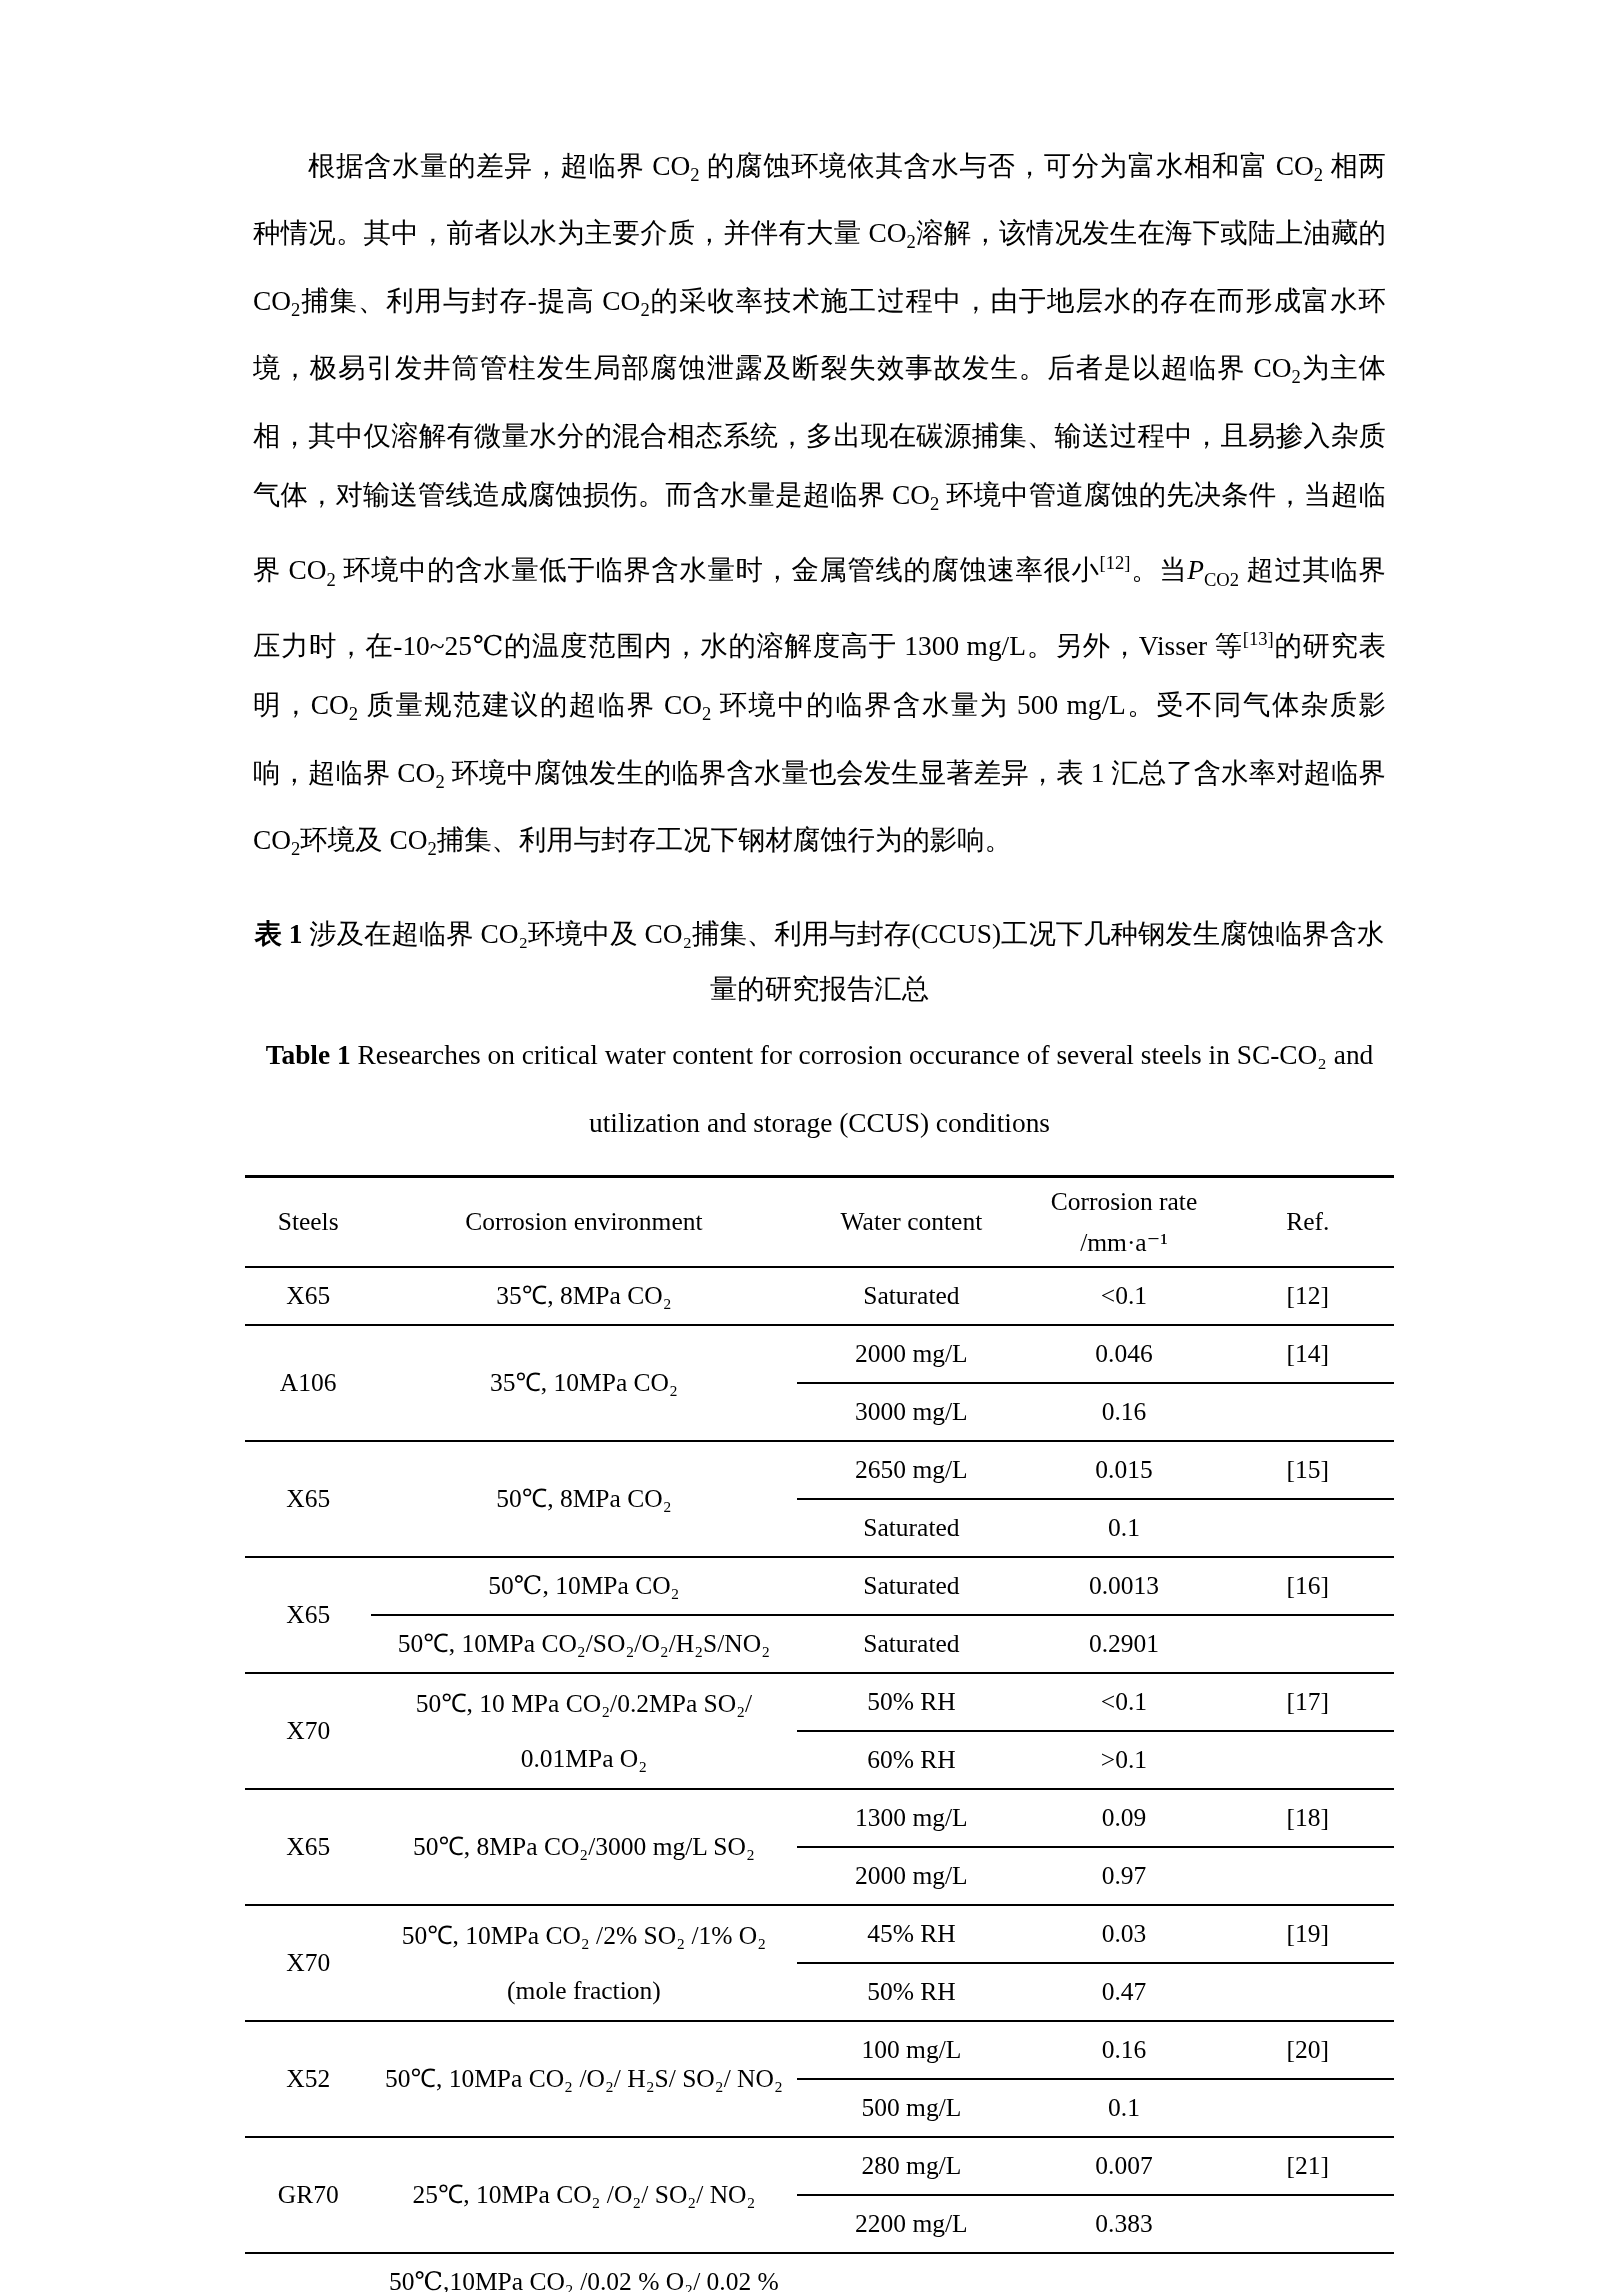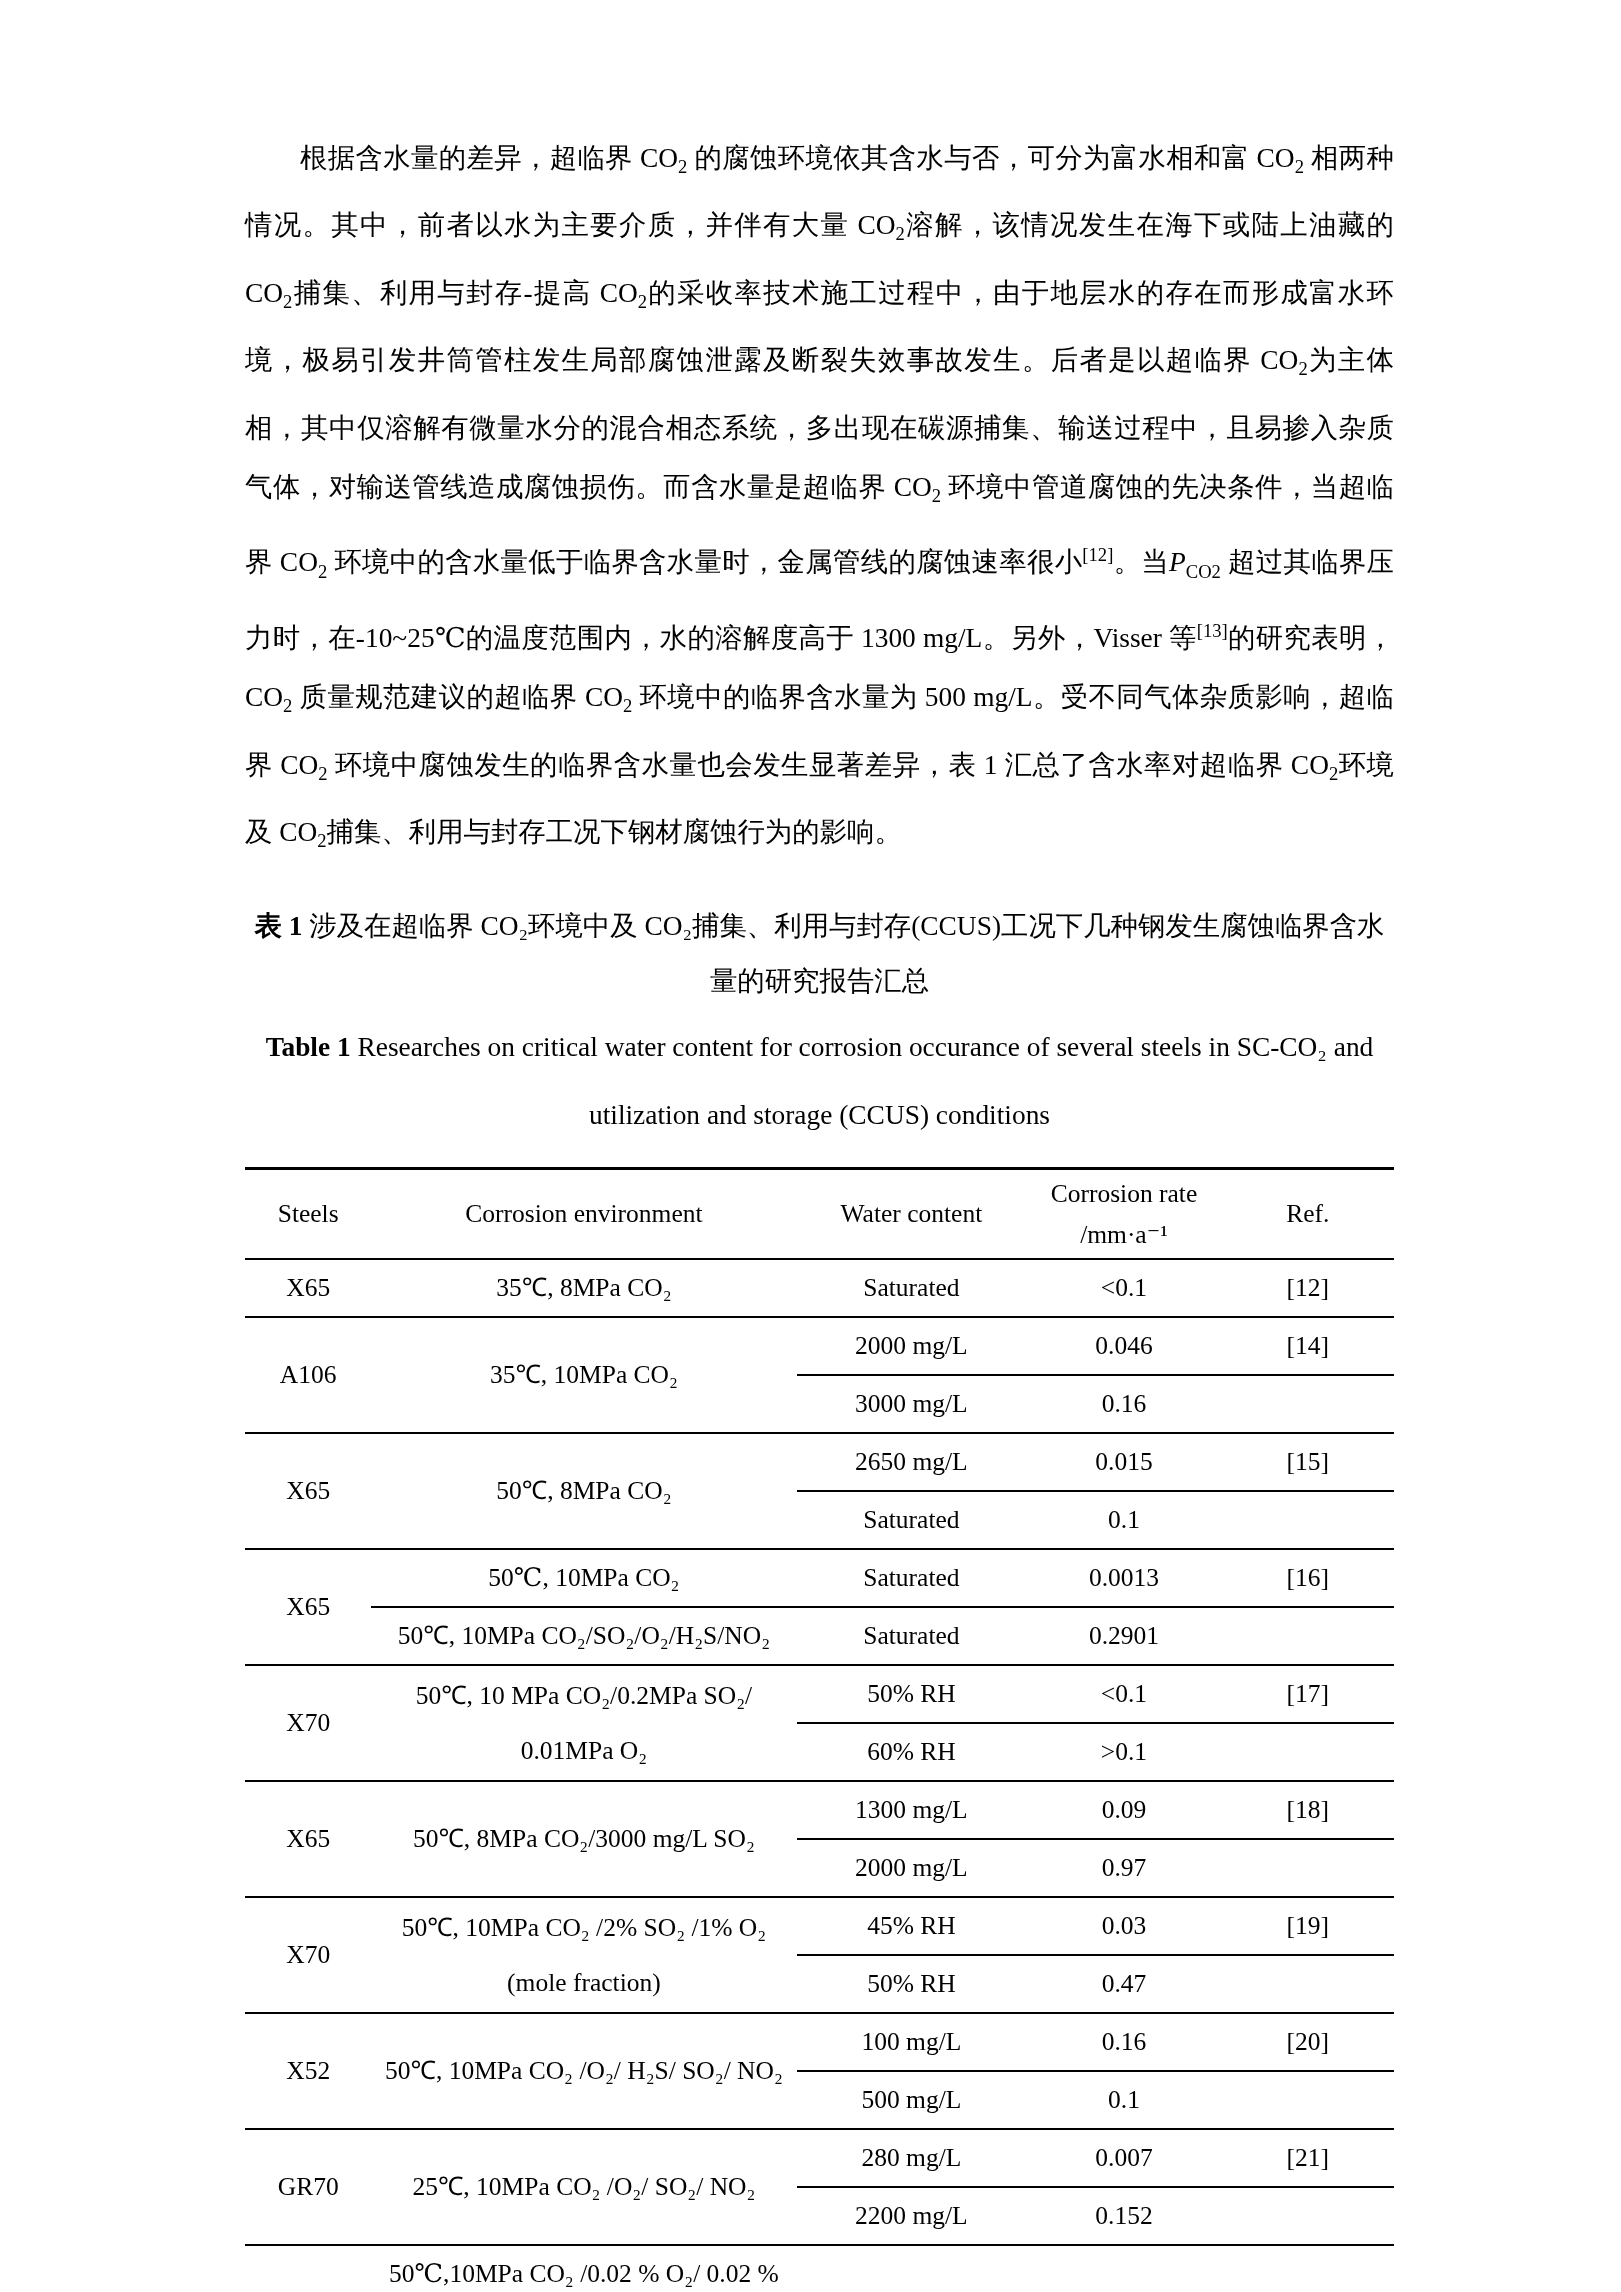--- a/index.html
+++ b/index.html
@@ -23,21 +23,21 @@
     margin: 0 0 15.7px 0;
     letter-spacing: 0.5px;
   }
   .sec-heading .num { margin-right: 37px; }
   
   .body-par {
     font-size: 27.4px;
     line-height: 59px;
     text-align: justify;
     text-indent: 55px;
-    margin: 0;
+    margin: 8px;
   }
   .body-par sub, .cap sub { font-size: 18.6px; }
   .body-par sup { font-size: 18.6px; }
   .ital { font-style: italic; }
   
   .cap {
     text-align: center;
     font-size: 27.4px;
     margin: 0;
   }
@@ -204,21 +204,21 @@
         </tr>
         <tr>
           <td rowspan="2" class="steel gend">GR70</td>
           <td rowspan="2" class="env gend">25℃, 10MPa CO₂ /O₂/ SO₂/ NO₂</td>
           <td class="pdiv">280 mg/L</td>
           <td class="pdiv">0.007</td>
           <td class="pdiv">[21]</td>
         </tr>
         <tr>
           <td class="gend">2200 mg/L</td>
-          <td class="gend">0.152</td>
+          <td class="gend">0.383</td>
           <td class="gend"></td>
         </tr>
         <tr>
           <td rowspan="2" class="steel end">X52</td>
           <td rowspan="2" class="env end">50℃,10MPa CO₂ /0.02 % O₂/ 0.02 %
 SO₂/ 0.02 % NO₂ / 0.02 % H₂S
 (volume fraction)</td>
           <td class="pdiv">500 mg/L</td>
           <td class="pdiv">0.093</td>
           <td class="pdiv">[22]</td>

